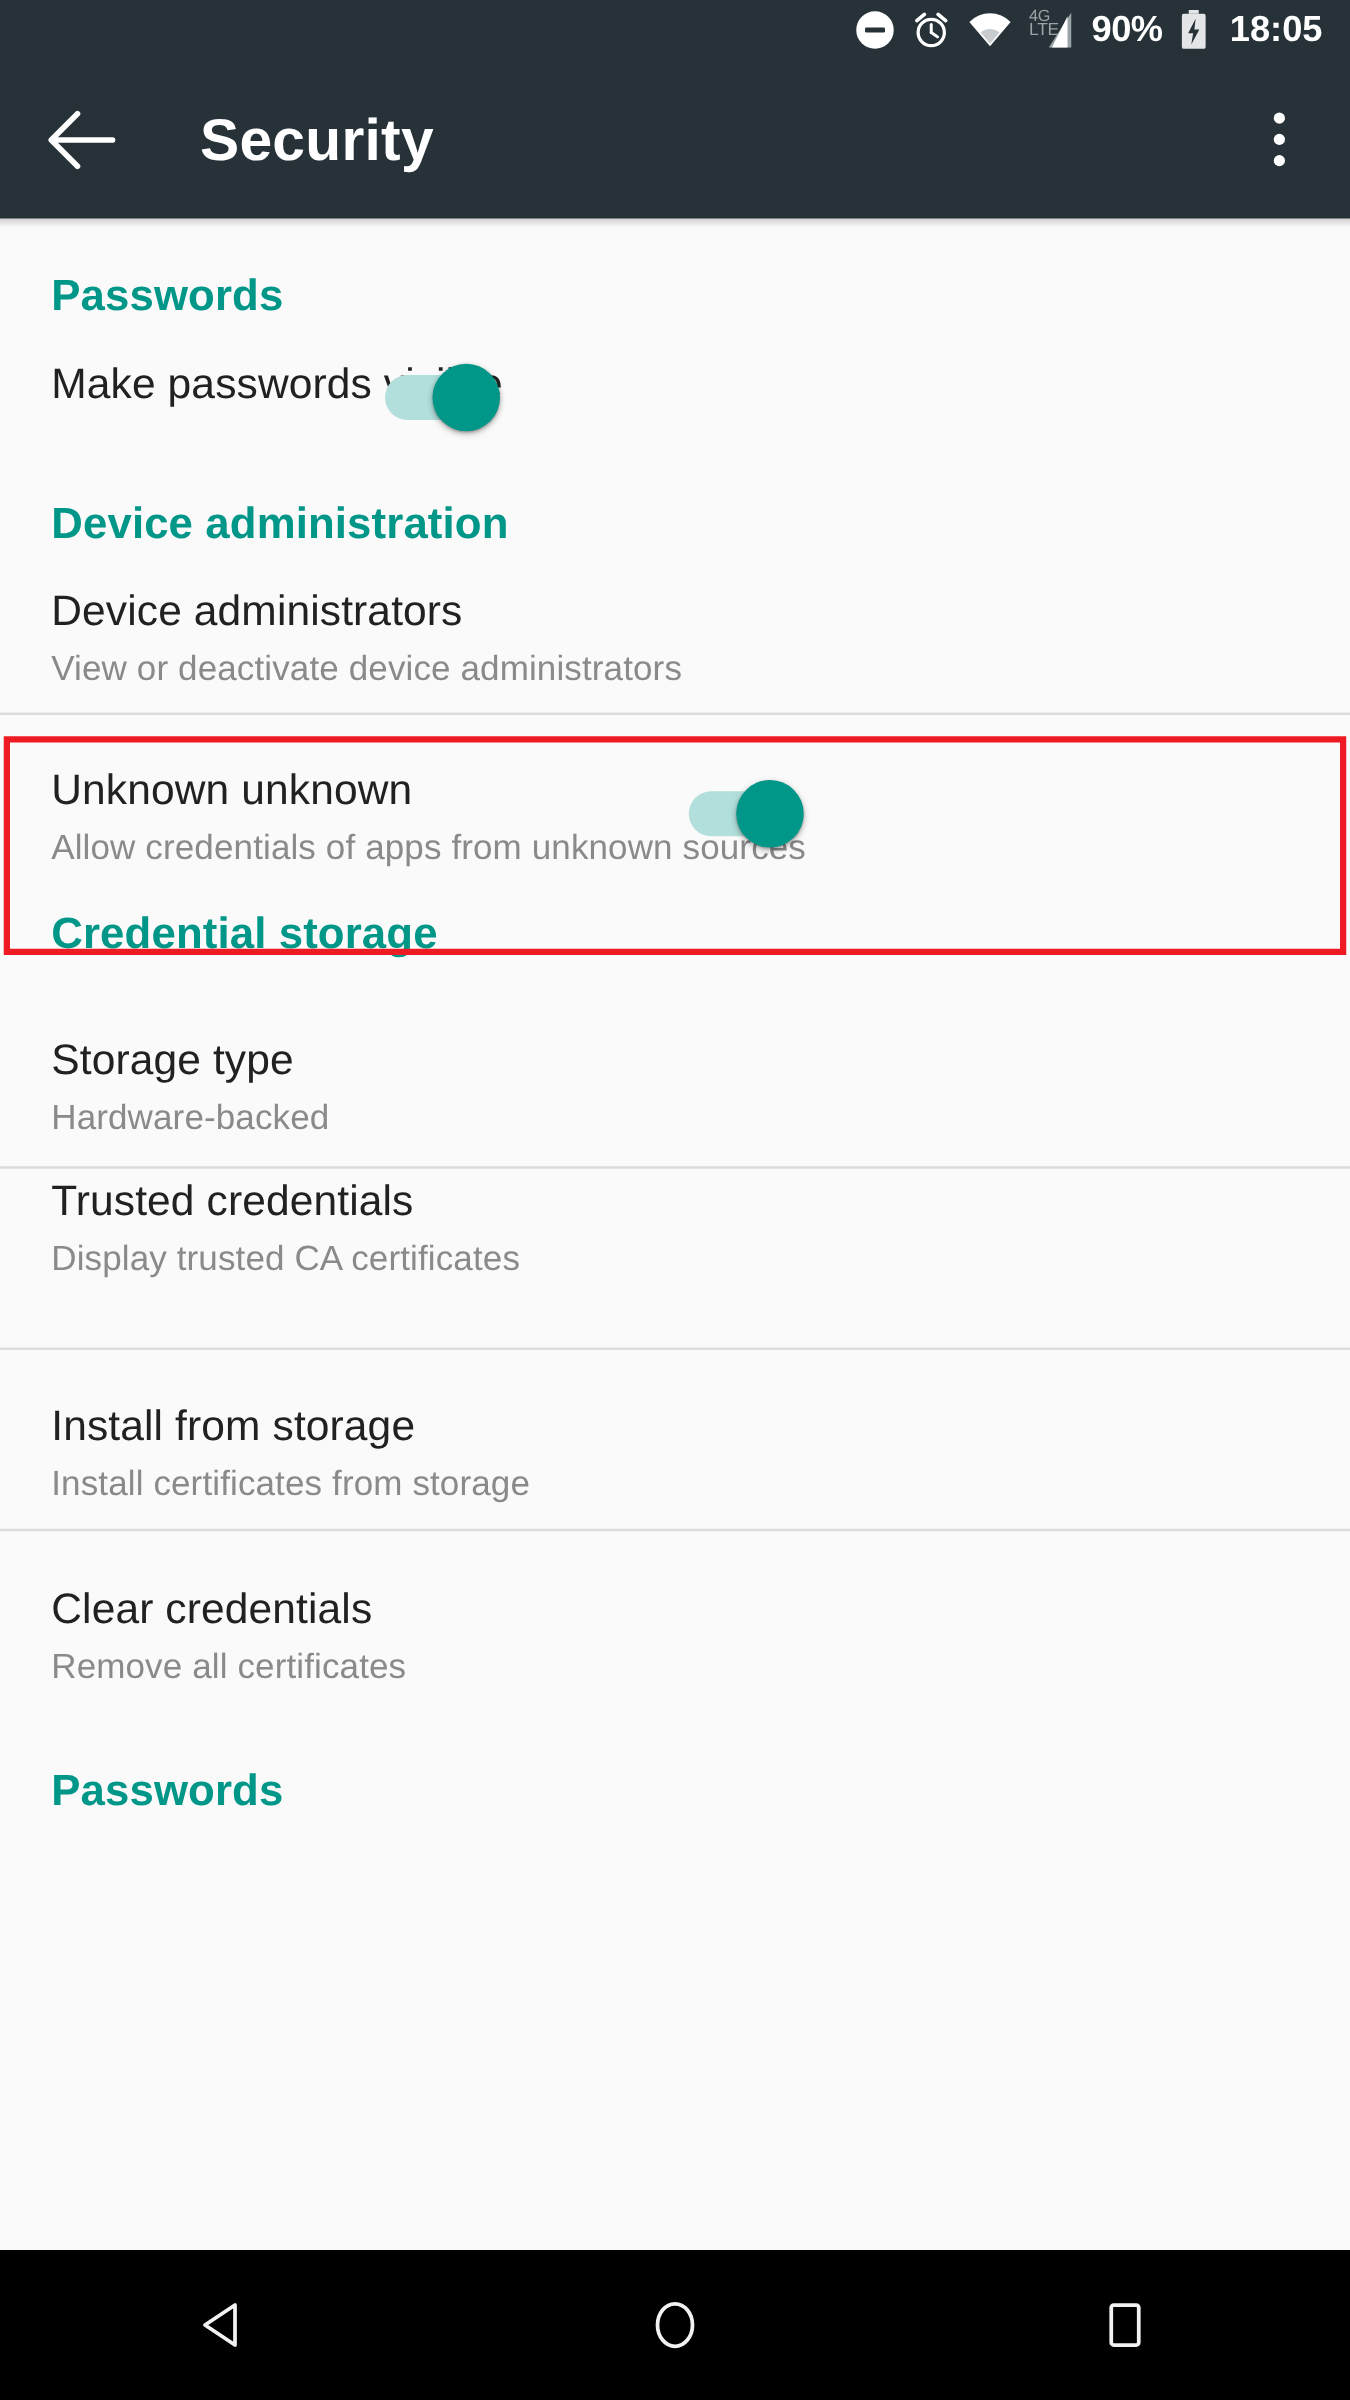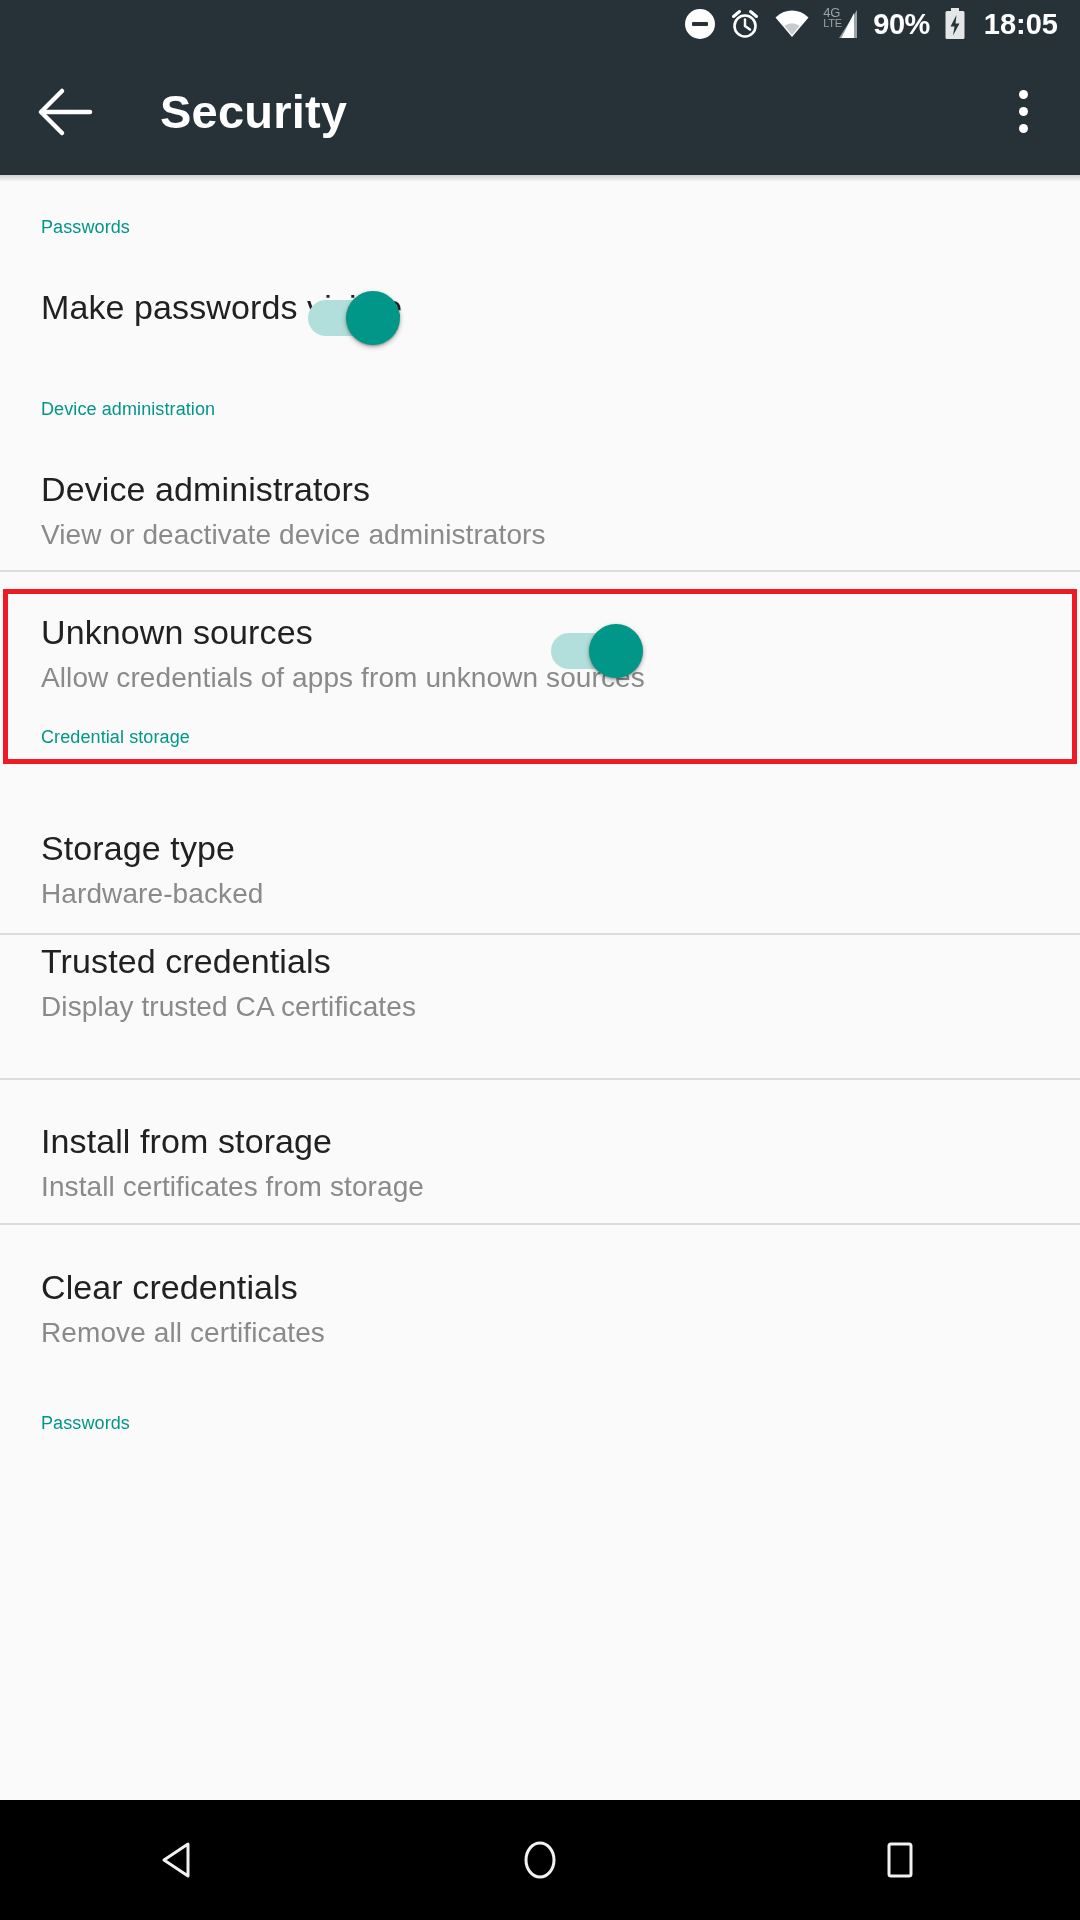--- a/index.html
+++ b/index.html
@@ -57,21 +57,21 @@
   .signal-icon { width: 36px; height: 30px; position: relative; }
   .signal-label {
     position: absolute;
     left: 0; top: -1px;
     font-size: 13px;
     line-height: 10px;
     color: #9aa3a7;
     font-weight: normal;
     letter-spacing: -0.3px;
   }
-  .signal-label small { font-size: 11px; display: block; }
+  .signal-label small { font-size: 14px; display: block; }
 
   .batt-pct {
     color: #ffffff;
     font-size: 29px;
     font-weight: bold;
     letter-spacing: -0.5px;
   }
   .battery-icon {
     width: 22px; height: 32px;
     position: relative;
@@ -140,22 +140,22 @@
     position: absolute;
     top: 175px; left: 0;
     width: 1080px; height: 7px;
     background: linear-gradient(to bottom, rgba(0,0,0,0.16), rgba(0,0,0,0));
     pointer-events: none;
     z-index: 5;
   }
 
   .section-header {
     color: #009688;
-    font-size: 18px;
-    font-weight: normal;
+    font-size: 35px;
+    font-weight: bold;
     padding-left: 41px;
     letter-spacing: 0.1px;
   }
 
   .row {
     position: relative;
     box-sizing: border-box;
     padding-left: 41px;
     padding-right: 40px;
   }
@@ -316,21 +316,21 @@
   <div class="section-header" style="position:absolute; top:224px;">Device administration</div>
 
   <div class="row" style="position:absolute; top:294px; height:110px;">
     <div class="row-title">Device administrators</div>
     <div class="row-sub">View or deactivate device administrators</div>
   </div>
 
   <div class="divider" style="top:395px;"></div>
 
   <div class="row" style="position:absolute; top:437px; height:130px;">
-    <div class="row-title">Unknown sources</div>
+    <div class="row-title">Unknown unknown</div>
     <div class="row-sub">Allow credentials of apps from unknown sources</div>
     <div class="toggle" style="right:42px; top:12px;">
       <div class="track"></div>
       <div class="thumb"></div>
     </div>
   </div>
 
   <div class="section-header" style="position:absolute; top:552px;text-align:center;">Credential storage</div>
 
   <div class="row" style="position:absolute; top:653px; height:110px;">

